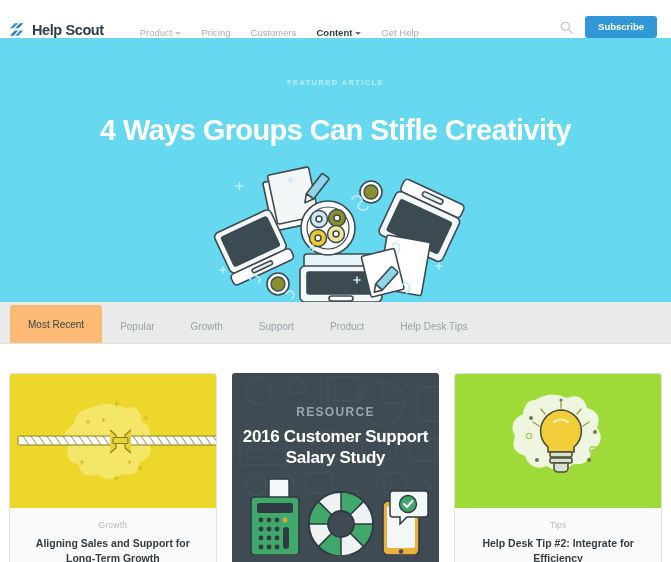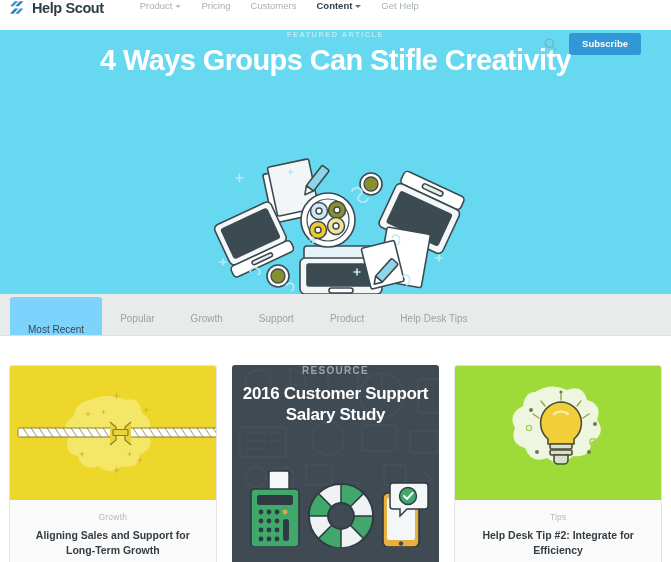--- a/index.html
+++ b/index.html
@@ -6,25 +6,25 @@
   html, body {
     width: 671px; height: 562px;
     overflow: hidden;
     background: #ffffff;
     font-family: "Liberation Sans", sans-serif;
     -webkit-font-smoothing: antialiased;
   }
 
   
   .navbar {
-    height: 30px;
+    height: 38px;
     background: #ffffff;
     display: flex;
-    align-items: flex-start;
-    padding: 0 30px 0 10px;
+    align-items: flex-end;
+    padding: 0 14px 0 10px;
     position: relative;
     z-index: 5;
   }
   .logo { display: flex; align-items: center; gap: 3px; }
   .logo-mark { width: 19px; height: 15px; display: block; }
   .logo-text {
     font-size: 14.5px; font-weight: bold; color: #2c3e47;
     letter-spacing: -0.4px; white-space: nowrap;
   }
   .nav-links { display: flex; align-items: center; margin-left: 26px; gap: 0px; }
@@ -51,46 +51,47 @@
     border: none; cursor: pointer; white-space: nowrap;
   }
 
   
   .hero {
     height: 264px; background: #66D8EF;
     position: relative; overflow: hidden;
     display: flex; flex-direction: column; align-items: center;
   }
   .hero-eyebrow {
+    margin-top: 40px;
     font-size: 7.5px; font-weight: bold; letter-spacing: 1.4px;
     color: #b7ecf7; text-transform: uppercase;
   }
   .hero-title {
-    margin-top: 6px;
+    margin-top: 28px;
     font-size: 29px; font-weight: bold; color: #ffffff;
     letter-spacing: -0.6px; text-align: center; line-height: 1.1;
   }
   .hero-illo { position: absolute; top: 128px; left: 50%; transform: translateX(-50%); }
 
   
   .tabbar {
     height: 42px; background: #e9eaea;
     display: flex; align-items: flex-end;
     padding-left: 10px;
     border-bottom: 1px solid #e0e0e0;
   }
   .tab {
     font-size: 10px; color: #9aa3a8;
     padding: 0 18px; height: 34px;
     display: flex; align-items: center; cursor: pointer;
     white-space: nowrap;
   }
   .tab.active {
-    background: #7dd3fc; color: #3a464d;
-    border-radius: 3px 3px 0 0; height: 38px; align-items: flex-end;
+    background: #fdba74; color: #3a464d;
+    border-radius: 3px 3px 0 0; height: 38px;
   }
 
   
   .grid {
     display: flex; gap: 15px;
     padding: 29px 9px 0 9px;
     background: #ffffff;
   }
   .card {
     width: 213px;
@@ -110,21 +111,21 @@
   .card-title {
     font-size: 10.5px; color: #333d43; line-height: 1.45; font-weight: bold;
   }
 
   
   .feat-inner {
     position: relative; height: 100%; width: 100%;
     display: flex; flex-direction: column; align-items: center;
   }
   .feat-eyebrow {
-    font-size: 10px; font-weight: bold;
+    margin-top: 32px; font-size: 12px; font-weight: bold;
     letter-spacing: 1.3px; color: #9aa5ad; text-transform: uppercase;
     position: relative; z-index: 2;
   }
   .feat-title {
     margin-top: 7px; font-size: 17px; font-weight: bold;
     color: #ffffff; text-align: center; line-height: 1.25;
     letter-spacing: -0.3px; position: relative; z-index: 2;
     padding: 0 10px;
   }
   .feat-bg { position: absolute; inset: 0; z-index: 1; opacity: .5; }

